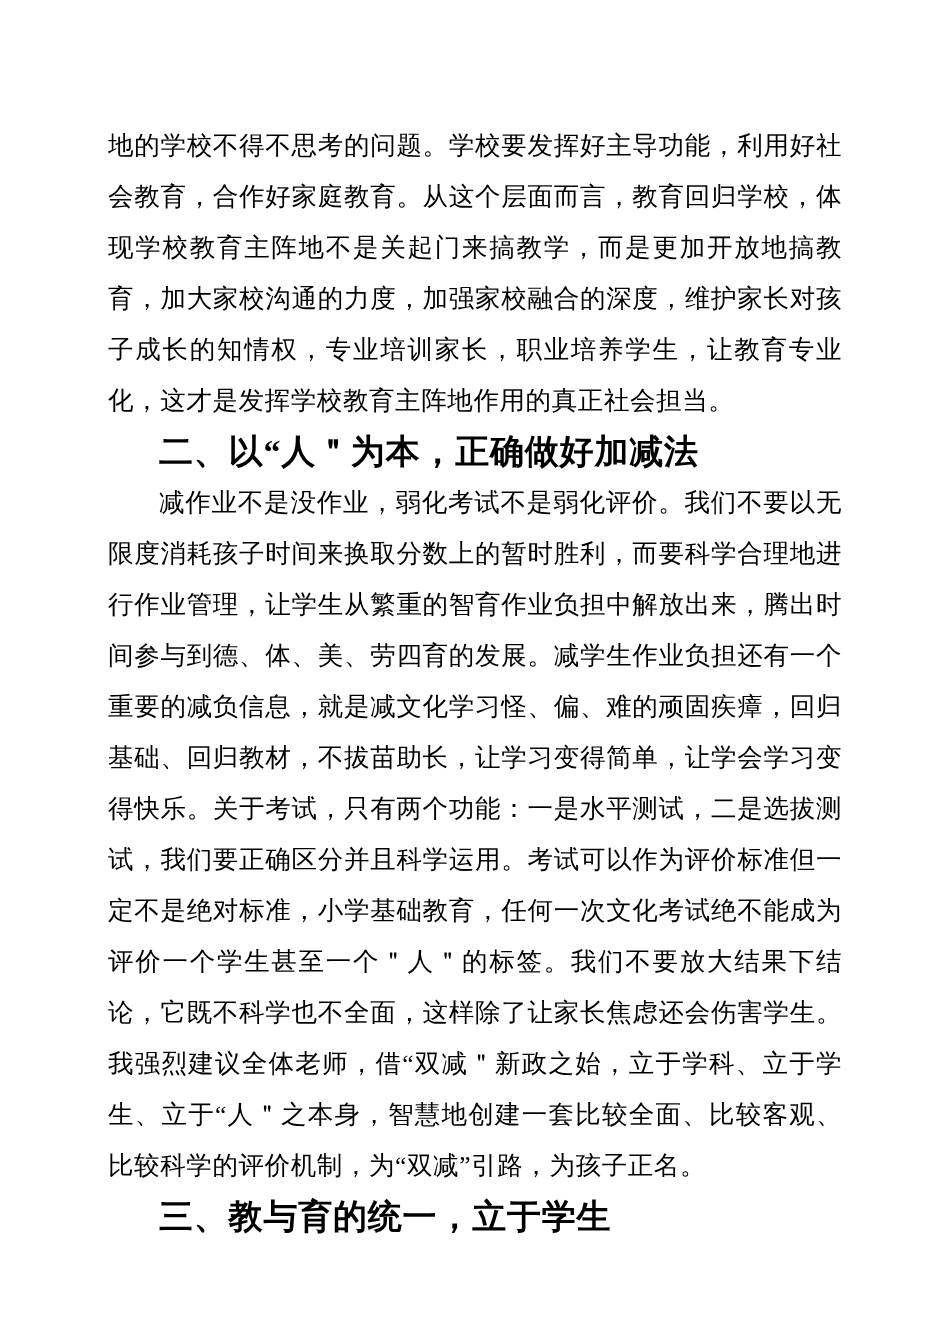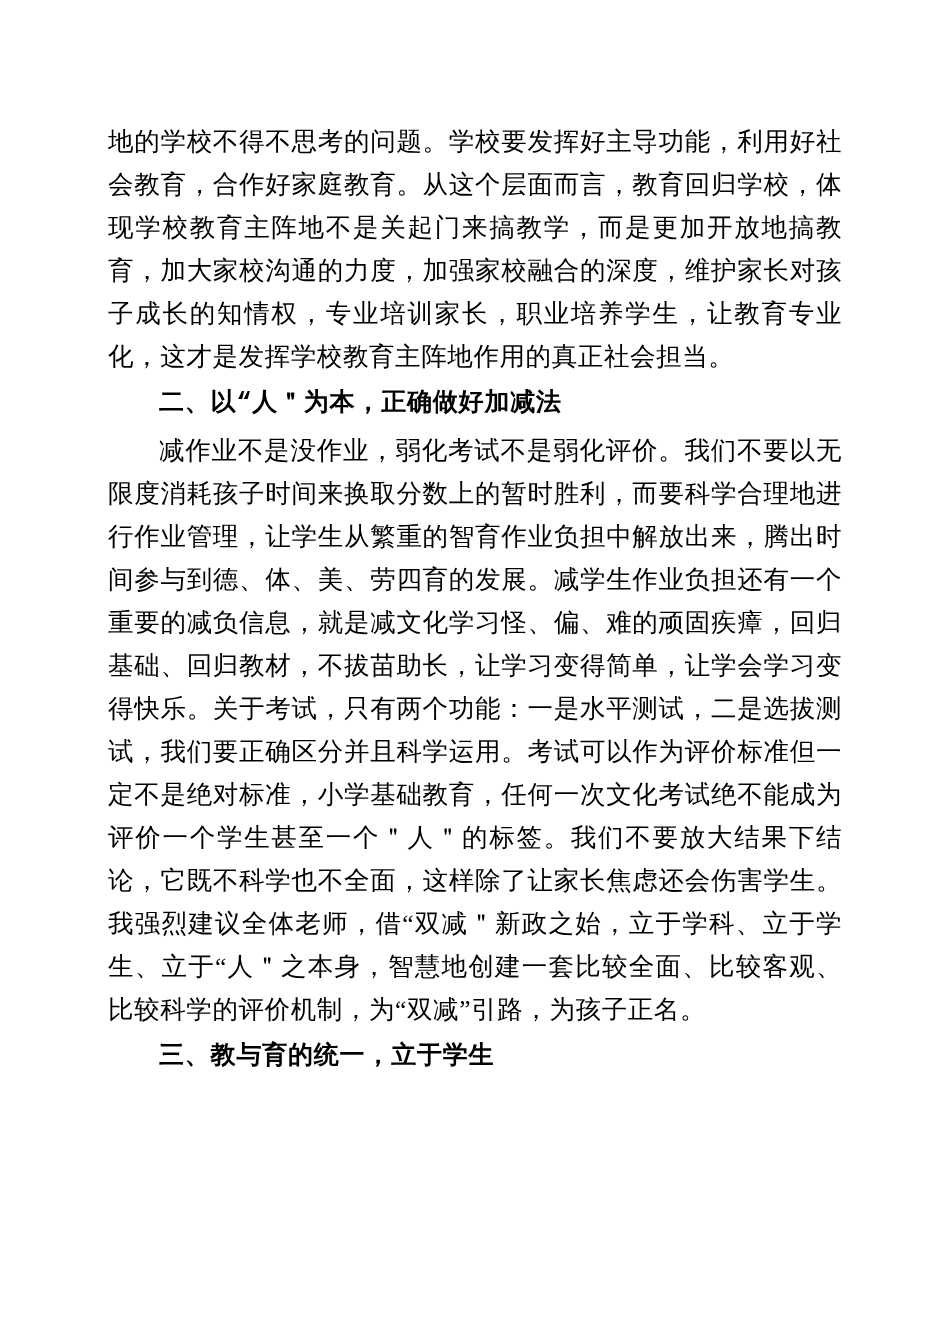--- a/index.html
+++ b/index.html
@@ -21,38 +21,38 @@
     box-sizing: border-box;
     padding: 120px 108px 40px 108px;
     background: #ffffff;
   }
   .doc-body {
     width: 734px;
   }
   p.para {
     margin: 0 0 0 0;
     font-size: 25.5px;
-    line-height: 43px;
+    line-height: 51px;
     text-align: justify;
     text-justify: inter-ideograph;
     letter-spacing: 0.6px;
     text-indent: 0;
     font-weight: 400;
   }
   p.indent {
     text-indent: 51px;
   }
   h2.heading {
     margin: 0;
-    font-size: 25px;
+    font-size: 34px;
     line-height: 51px;
     font-weight: 700;
     text-indent: 51px;
     letter-spacing: 0.8px;
-    font-family: Liberation Mono, monospace;
+    font-family: Liberation Serif, serif;
   }
 </style>
 </head>
 <body>
 
 <div class="page">
   <div class="doc-body">
 
     <p class="para">地的学校不得不思考的问题。学校要发挥好主导功能，利用好社会教育，合作好家庭教育。从这个层面而言，教育回归学校，体现学校教育主阵地不是关起门来搞教学，而是更加开放地搞教育，加大家校沟通的力度，加强家校融合的深度，维护家长对孩子成长的知情权，专业培训家长，职业培养学生，让教育专业化，这才是发挥学校教育主阵地作用的真正社会担当。</p>
 

